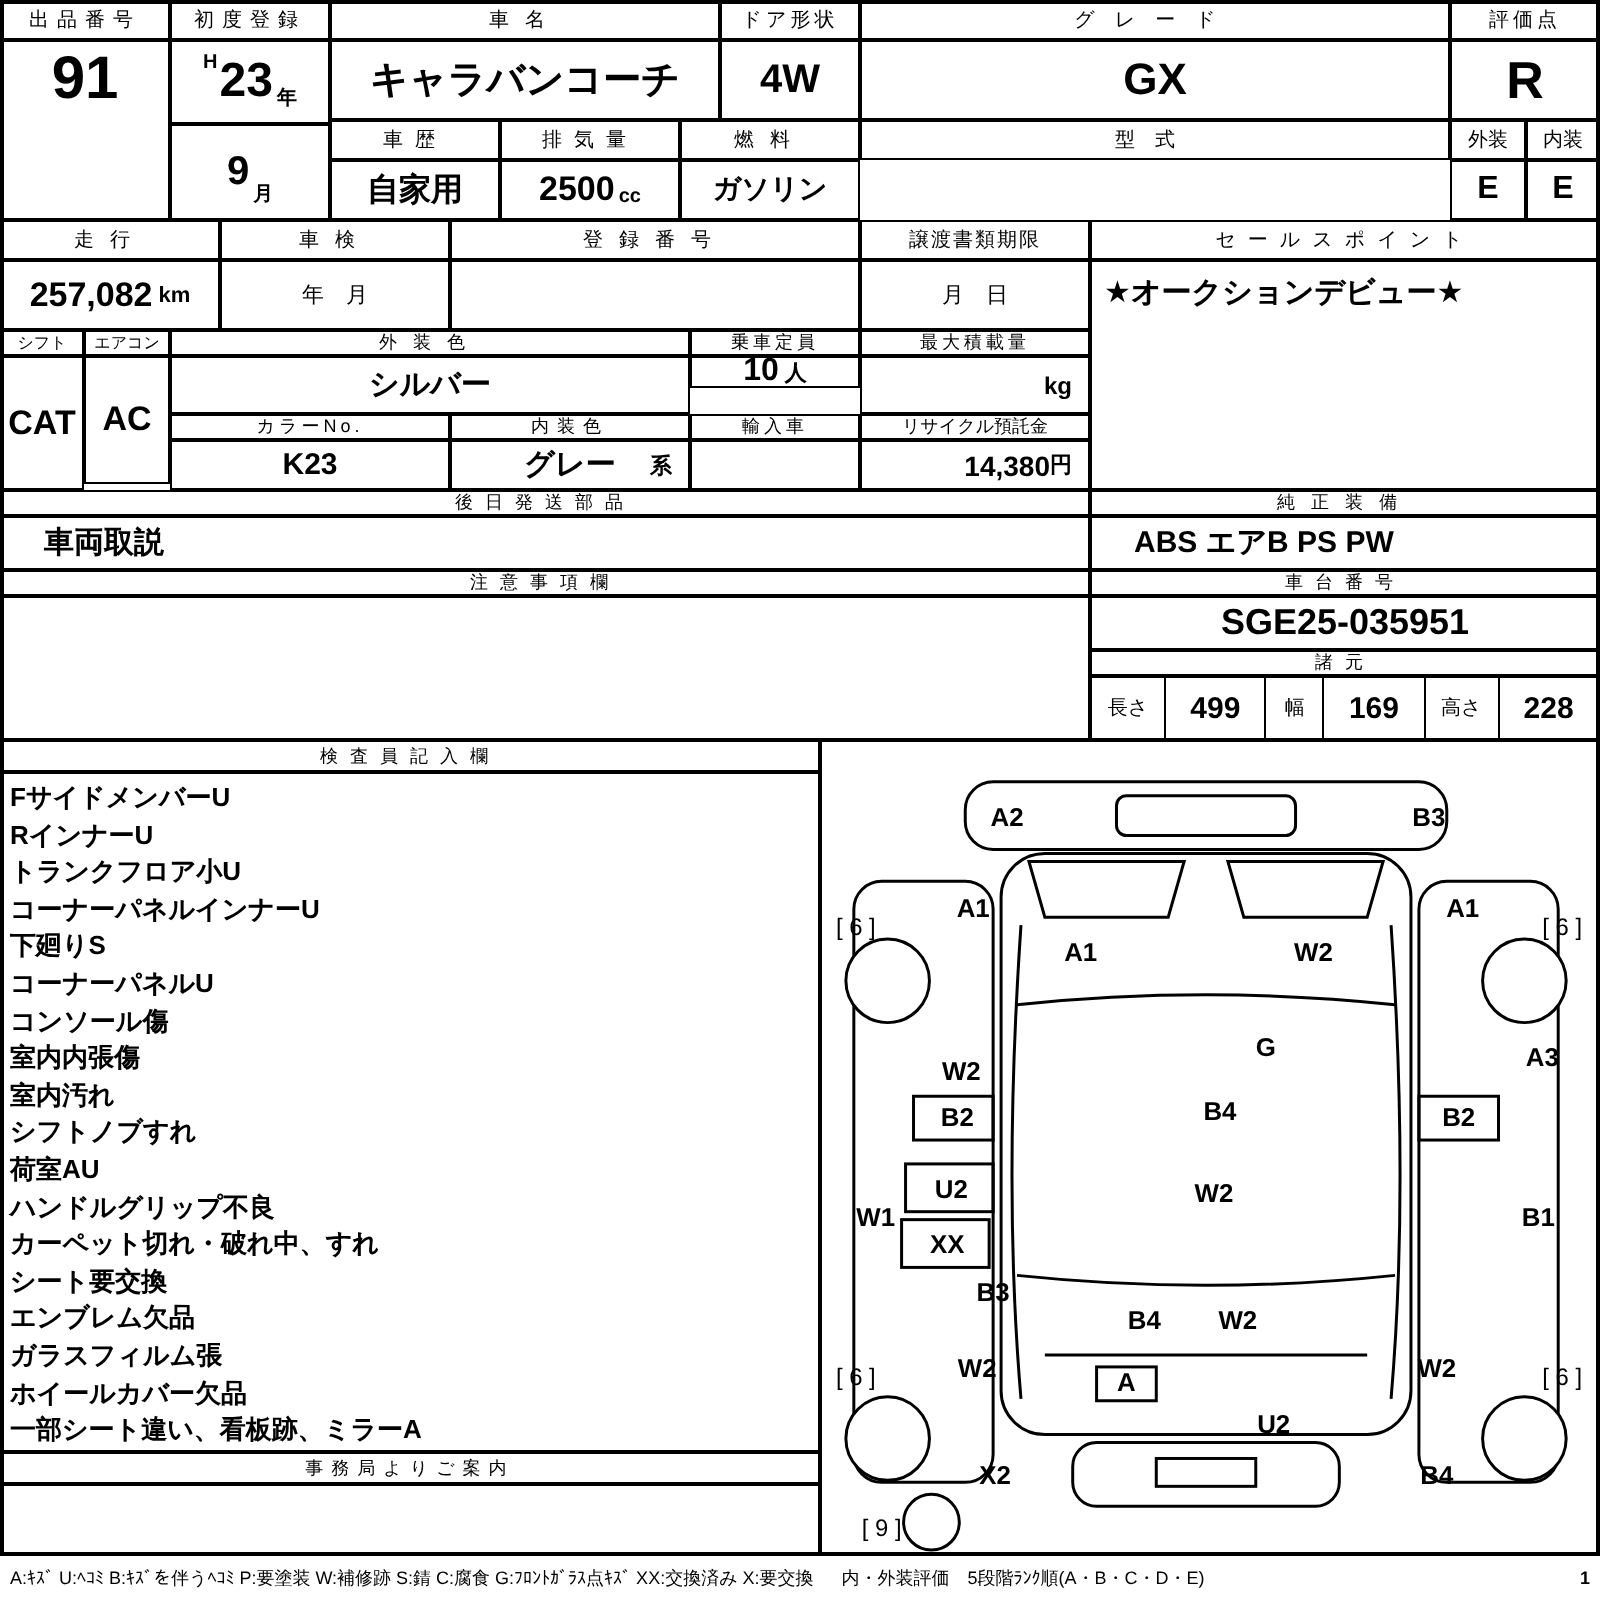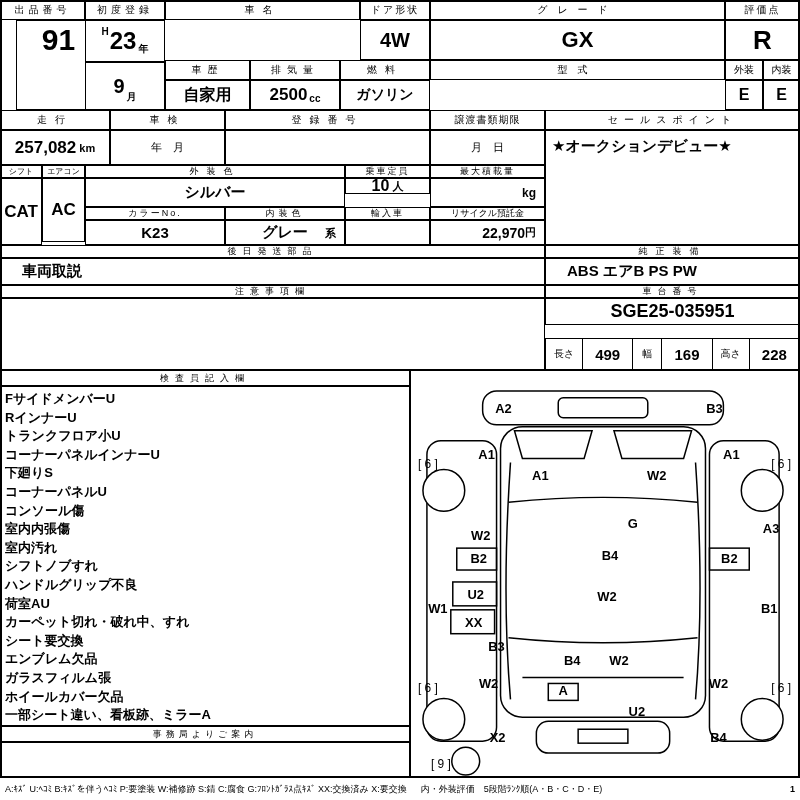--- a/index.html
+++ b/index.html
@@ -4,21 +4,21 @@
 <style>
   html,body{margin:0;padding:0;background:#fff;}
   .sheet{position:relative;width:800px;height:800px;background:#fff;color:#000;
          font-family:"Liberation Sans","DejaVu Sans",sans-serif;}
   .c{position:absolute;box-sizing:border-box;border:1px solid #000;background:#fff;overflow:hidden;}
   .hdr{display:flex;align-items:center;justify-content:center;font-size:10px;letter-spacing:2px;}
   .f8{font-size:8px}.f9{font-size:9px}
   .ls0{letter-spacing:0}.ls1{letter-spacing:1px}.ls4{letter-spacing:4px}
   .ls6{letter-spacing:6px}.ls8{letter-spacing:8px}.ls10{letter-spacing:10px}
   .val{display:flex;align-items:center;justify-content:center;font-weight:bold;font-size:15px;}
-  .vtop{align-items:flex-start;padding-top:2px;margin-left:16px;}
+  .vtop{align-items:flex-start;padding-top:2px;}
   .topleft{align-items:flex-start;justify-content:flex-start;padding:6px;}
   .left{justify-content:flex-start;padding-left:21px;}
   .right{justify-content:flex-end;padding-right:8px;}
   .fw-n{font-weight:normal;}
   .unit{font-size:11px;margin-left:3px;}
   .unit-b{font-size:10px;align-self:flex-end;margin-bottom:5px;margin-left:2px;}
   .era{font-size:10px;align-self:flex-start;margin-top:5px;margin-right:1px;}
   .big24{font-size:24px;}.big20{font-size:20px;}
   .rel{position:relative;}
   .abs-right{position:absolute;right:8px;top:50%;transform:translateY(-50%);font-size:11px;}
@@ -52,20 +52,21 @@
     <span class="era">H</span>
       <span class="big24">23</span>
       <span class="unit-b">年</span>
   </div>
   <div class="c val" style="left:85px;top:62px;width:80px;height:48px">
     <span class="big20">9</span>
       <span class="unit-b">月</span>
   </div>
 
   <div class="c hdr ls8" style="left:165px;top:0;width:195px;height:20px">車名</div>
+  <div class="c val" style="left:165px;top:20px;width:195px;height:40px;font-size:19px">キャラバンコーチ</div>
 
   <div class="c hdr ls6" style="left:165px;top:60px;width:85px;height:20px">車歴</div>
   <div class="c val" style="left:165px;top:80px;width:85px;height:30px;font-size:16px">自家用</div>
 
   <div class="c hdr ls6" style="left:250px;top:60px;width:90px;height:20px">排気量</div>
   <div class="c val" style="left:250px;top:80px;width:90px;height:30px">
     <span style="font-size:17px">2500</span>
       <span class="unit-b">cc</span>
   </div>
 
@@ -130,36 +131,37 @@
   <div class="c val rel" style="left:225px;top:220px;width:120px;height:25px">
     <span>グレー</span>
     <span class="abs-right">系</span>
   </div>
 
   <div class="c hdr f9" style="left:345px;top:207px;width:85px;height:13px">輸入車</div>
   <div class="c val" style="left:345px;top:220px;width:85px;height:25px"></div>
 
   <div class="c hdr f9 ls0" style="left:430px;top:207px;width:115px;height:13px">リサイクル預託金</div>
   <div class="c val right" style="left:430px;top:220px;width:115px;height:25px">
-    <span style="font-size:14px">22,970</span>
+    <span style="font-size:14px">14,380</span>
       <span style="font-size:11px">円</span>
   </div>
 
   <div class="c hdr f9 ls6" style="left:0;top:245px;width:545px;height:13px">後日発送部品</div>
   <div class="c val left" style="left:0;top:258px;width:545px;height:27px">車両取説</div>
 
   <div class="c hdr f9 ls8" style="left:545px;top:245px;width:255px;height:13px">純正装備</div>
   <div class="c val left" style="left:545px;top:258px;width:255px;height:27px">ABS エアB PS PW</div>
 
   <div class="c hdr f9 ls6" style="left:0;top:285px;width:545px;height:13px">注意事項欄</div>
   <div class="c val" style="left:0;top:298px;width:545px;height:72px"></div>
 
   <div class="c hdr f9 ls6" style="left:545px;top:285px;width:255px;height:13px">車台番号</div>
   <div class="c val" style="left:545px;top:298px;width:255px;height:27px;font-size:18px">SGE25-035951</div>
 
+  <div class="c hdr f9 ls6" style="left:545px;top:325px;width:255px;height:13px">諸元</div>
   <div class="c dim" style="left:545px;top:338px;width:255px;height:32px">
     <div class="dl">長さ</div>
     <div class="dn">499</div>
     <div class="dl" style="width:28px">幅</div>
     <div class="dn">169</div>
     <div class="dl">高さ</div>
     <div class="dn">228</div>
   </div>
 
   <div class="c hdr f9 ls6" style="left:0;top:370px;width:410px;height:16px">検査員記入欄</div>
@@ -167,22 +169,22 @@
       <div class="defect">FサイドメンバーU</div>
       <div class="defect">RインナーU</div>
       <div class="defect">トランクフロア小U</div>
       <div class="defect">コーナーパネルインナーU</div>
       <div class="defect">下廻りS</div>
       <div class="defect">コーナーパネルU</div>
       <div class="defect">コンソール傷</div>
       <div class="defect">室内内張傷</div>
       <div class="defect">室内汚れ</div>
       <div class="defect">シフトノブすれ</div>
+      <div class="defect">荷室AU</div>
       <div class="defect">ハンドルグリップ不良</div>
-      <div class="defect">荷室AU</div>
       <div class="defect">カーペット切れ・破れ中、すれ</div>
       <div class="defect">シート要交換</div>
       <div class="defect">エンブレム欠品</div>
       <div class="defect">ガラスフィルム張</div>
       <div class="defect">ホイールカバー欠品</div>
       <div class="defect">一部シート違い、看板跡、ミラーA</div>
     </div>
   <div class="c hdr f9 ls4" style="left:0;top:726px;width:410px;height:16px">事務局よりご案内</div>
   <div class="c" style="left:0;top:742px;width:410px;height:36px"></div>
 

